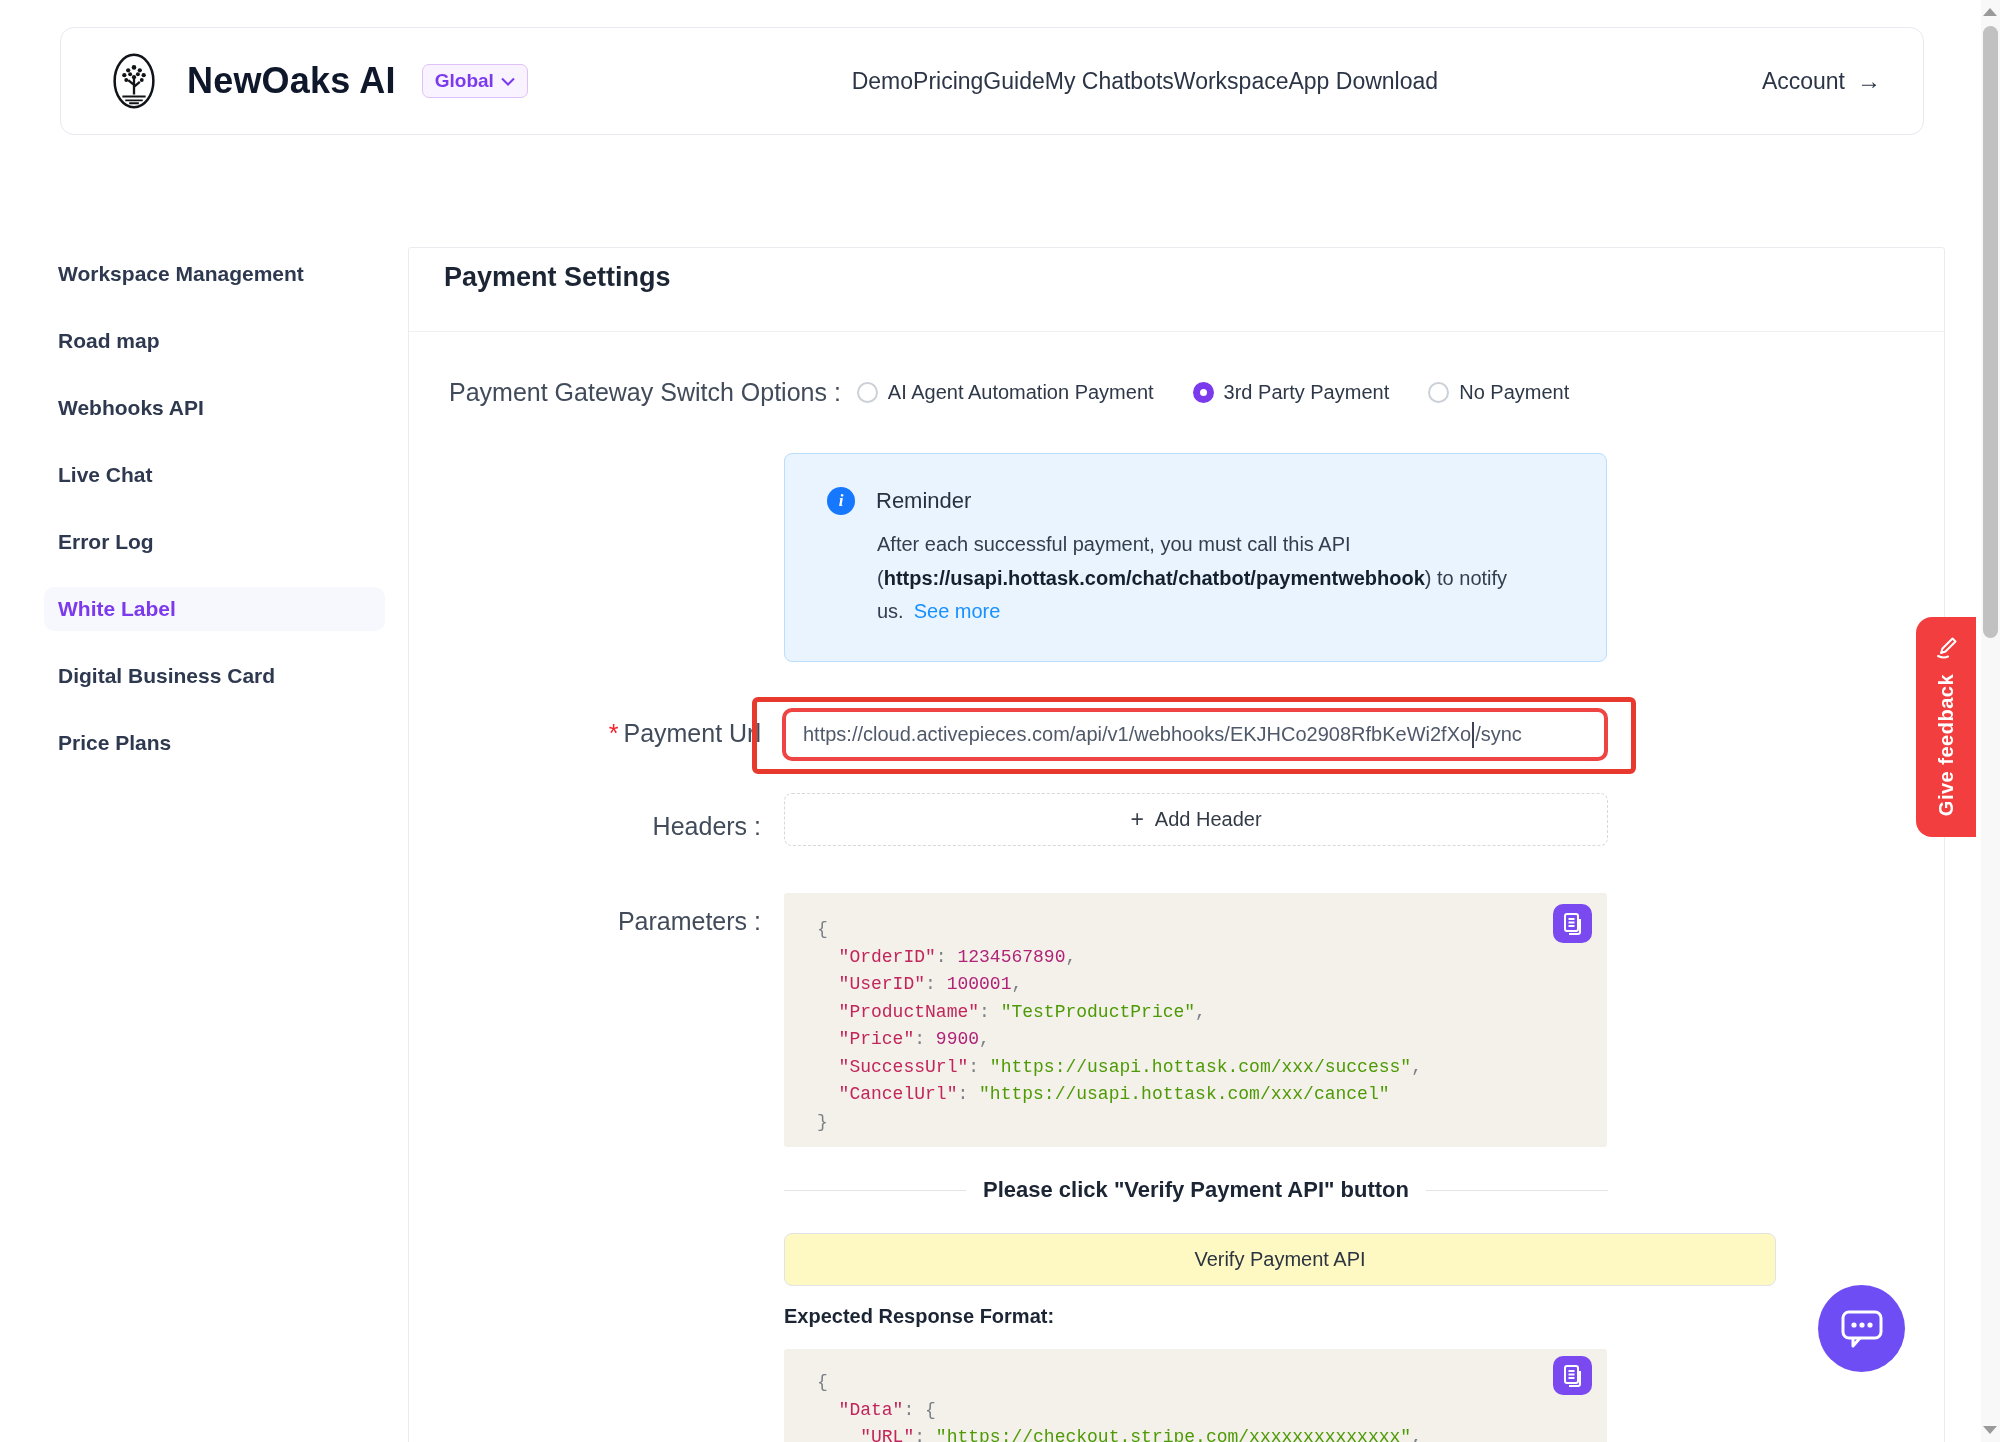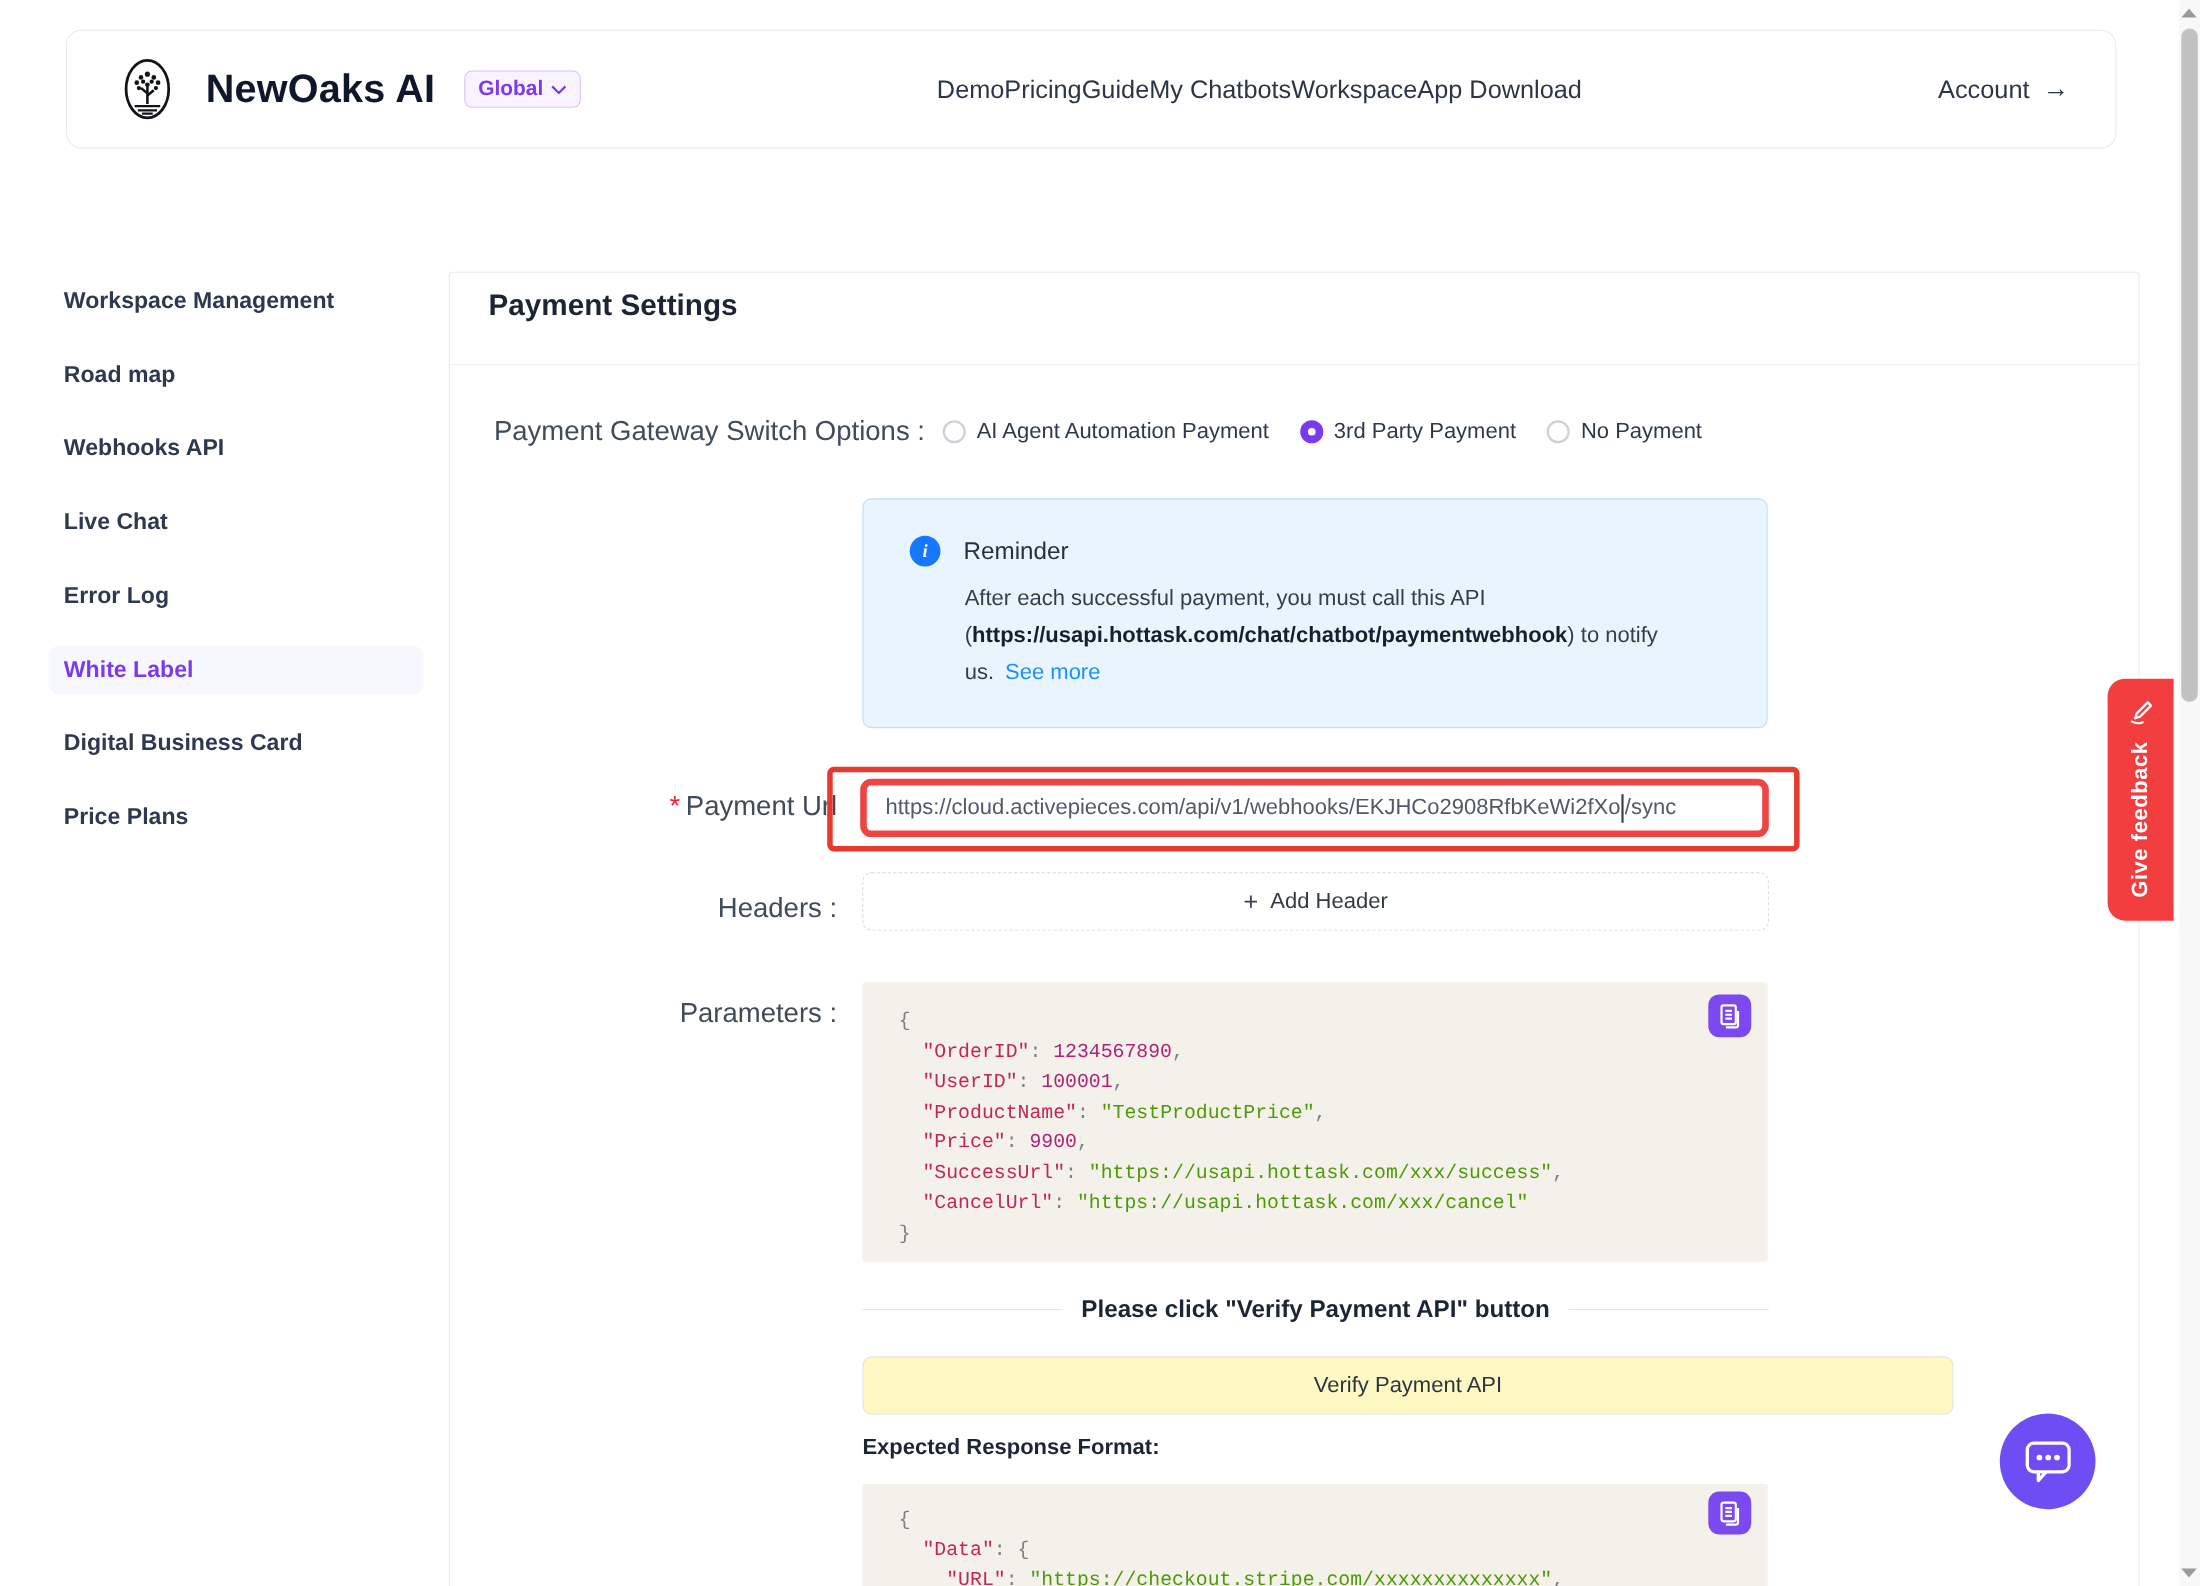--- a/index.html
+++ b/index.html
@@ -30,21 +30,21 @@
 
   
   .main-card{position:absolute;left:408px;top:247px;width:1537px;height:1210px;box-sizing:border-box;
              background:#fff;border:1px solid #e9ebef;border-radius:3px;}
   .page-title{position:absolute;left:35px;top:14px;margin:0;font-size:27px;font-weight:700;color:#1c2534;}
   .title-divider{position:absolute;left:0;top:83px;width:100%;height:1px;background:#eef0f3;}
 
   .form-label{font-size:25px;color:#414b5a;}
   .gateway-row{position:absolute;left:40px;top:128px;display:flex;align-items:center;height:32px;}
   .gateway-row .form-label{margin-right:16px;}
-  .radio-group{display:flex;align-items:center;gap:28px;}
+  .radio-group{display:flex;align-items:center;gap:39px;}
   .radio-opt{display:flex;align-items:center;gap:10px;cursor:pointer;}
   .radio{width:21px;height:21px;border-radius:50%;box-sizing:border-box;border:2px solid #ccd1d8;background:#fff;position:relative;}
   .radio.checked{border:none;background:#7c3aed;}
   .radio.checked::after{content:"";position:absolute;left:7px;top:7px;width:7px;height:7px;border-radius:50%;background:#fff;}
   .radio-label{font-size:20px;color:#2e3848;}
 
   
   .reminder{position:absolute;left:375px;top:205px;width:823px;height:209px;box-sizing:border-box;
             background:#e9f4fe;border:1px solid #badefb;border-radius:8px;padding:33px 40px 0 42px;}
   .rem-head{display:flex;align-items:center;gap:21px;}
@@ -55,21 +55,21 @@
   .rem-body{margin:13px 0 0 50px;font-size:20px;line-height:33.5px;color:#323e4e;}
   .rem-body b{color:#15202e;}
   .see-more{color:#1890ff;cursor:pointer;text-decoration:none;margin-left:10px;}
 
   
   .redbox{position:absolute;left:343px;top:449px;width:884px;height:77px;box-sizing:border-box;
           border:5px solid #e8392e;border-radius:6px;pointer-events:none;z-index:3;}
   .payment-label{position:absolute;left:40px;top:471px;width:312px;text-align:right;}
   .req{color:#f5222d;margin-right:5px;}
   .url-input{position:absolute;left:373px;top:460px;width:826px;height:53px;box-sizing:border-box;
-             border:6px solid #ef4444;border-radius:10px;background:#fff;display:flex;align-items:center;
+             border:4px solid #ef4444;border-radius:10px;background:#fff;display:flex;align-items:center;
              padding:0 17px;font-size:20px;color:#50596a;white-space:nowrap;overflow:hidden;z-index:2;cursor:text;}
   .caret{display:inline-block;width:2px;height:26px;background:#3b4352;margin:0 1px;}
 
   
   .headers-label{position:absolute;left:40px;top:564px;width:312px;text-align:right;}
   .add-header{position:absolute;left:375px;top:545px;width:824px;height:53px;box-sizing:border-box;
               background:#fff;border:1px dashed #d6d8dc;border-radius:8px;display:flex;align-items:center;
               justify-content:center;gap:11px;font-size:20px;color:#323a46;cursor:pointer;font-family:inherit;}
   .plus{font-size:23px;line-height:1;color:#3a424e;}
 

